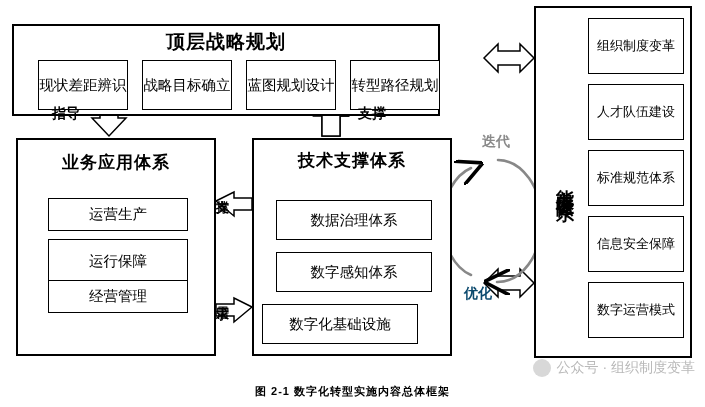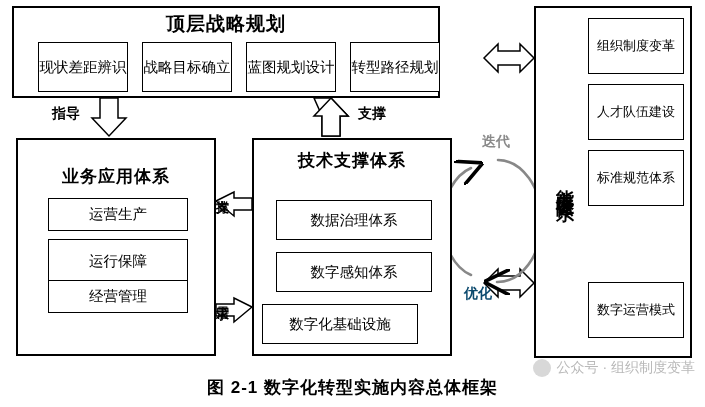--- a/index.html
+++ b/index.html
@@ -56,21 +56,21 @@
     position:absolute;
     font-size:14px;
     font-weight:bold;
   }
 
   .caption{
     position:absolute;
     left:0;right:0;
     bottom:8px;
     text-align:center;
-    font-size:17px;
+    font-size:11px;
     font-weight:bold;
     letter-spacing:1px;
   }
 
   .wm{
     position:absolute;
     right:10px;
     bottom:30px;
     font-size:14px;
     color:#b9b9b9;
@@ -124,47 +124,48 @@
 
     <g>
       <path d="M498,160 A42,58 0 1,1 497,282" fill="none" stroke="#888" stroke-width="2.6" stroke-linecap="round" marker-end="url(#arrowOpen)"></path>
       <path d="M497,282 A42,58 0 0,1 470,185" fill="none" stroke="#888" stroke-width="0"></path>
     </g>
     <g>
       <path d="M471,275 A40,56 0 0,1 471,168" fill="none" stroke="#888" stroke-width="2.6" stroke-linecap="round" marker-end="url(#arrowOpen)"></path>
     </g>
   </svg>
 
-  <div class="box outer" style="left:12px;top:6px;width:428px;height:92px;display:block;">
+  <div class="box outer" style="left:12px;top:24px;width:428px;height:92px;display:block;">
     <div class="title-top" style="left:0;right:0;top:4px;">顶层战略规划</div>
     <div class="box inner-label" style="left:24px;top:34px;width:90px;height:50px;">现状差距辨识</div>
     <div class="box inner-label" style="left:128px;top:34px;width:90px;height:50px;">战略目标确立</div>
     <div class="box inner-label" style="left:232px;top:34px;width:90px;height:50px;">蓝图规划设计</div>
     <div class="box inner-label" style="left:336px;top:34px;width:90px;height:50px;">转型路径规划</div>
   </div>
 
   <div class="box outer" style="left:16px;top:138px;width:200px;height:218px;display:block;">
-    <div class="title-mid" style="left:0;right:0;top:26px;">业务应用体系</div>
+    <div class="title-mid" style="left:0;right:0;top:12px;">业务应用体系</div>
     <div class="box inner-label" style="left:30px;top:58px;width:140px;height:33px;">运营生产</div>
     <div class="box inner-label" style="left:30px;top:99px;width:140px;height:44px;">运行保障</div>
     <div class="box inner-label" style="left:30px;top:140px;width:140px;height:33px;">经营管理</div>
   </div>
 
   <div class="box outer" style="left:252px;top:138px;width:200px;height:218px;display:block;">
     <div class="title-mid" style="left:0;right:0;top:10px;">技术支撑体系</div>
     <div class="box inner-label" style="left:22px;top:60px;width:156px;height:40px;">数据治理体系</div>
     <div class="box inner-label" style="left:22px;top:112px;width:156px;height:40px;">数字感知体系</div>
     <div class="box inner-label" style="left:8px;top:164px;width:156px;height:40px;">数字化基础设施</div>
   </div>
 
   <div class="box outer" style="left:534px;top:6px;width:158px;height:352px;display:block;">
     <div class="vert" style="position:absolute;left:6px;top:50px;height:250px;width:34px;text-align:center;">能力保障体系</div>
     <div class="box side-item" style="left:52px;top:10px;width:96px;height:56px;">组织制度变革</div>
     <div class="box side-item" style="left:52px;top:76px;width:96px;height:56px;">人才队伍建设</div>
     <div class="box side-item" style="left:52px;top:142px;width:96px;height:56px;">标准规范体系</div>
+    <div class="box side-item" style="left:52px;top:208px;width:96px;height:56px;">信息安全保障</div>
     <div class="box side-item" style="left:52px;top:274px;width:96px;height:56px;">数字运营模式</div>
   </div>
 
   <div class="note" style="left:52px;top:105px;">指导</div>
   <div class="note" style="left:358px;top:105px;">支撑</div>
   <div class="note" style="left:213px;top:190px;font-size:13px;writing-mode:vertical-rl;text-orientation:upright;">支撑</div>
   <div class="note" style="left:213px;top:296px;font-size:13px;writing-mode:vertical-rl;text-orientation:upright;">需求</div>
   <div class="note" style="left:482px;top:133px;color:#8a8a8a;">迭代</div>
   <div class="note" style="left:464px;top:285px;color:#0c4a6e;">优化</div>
 

